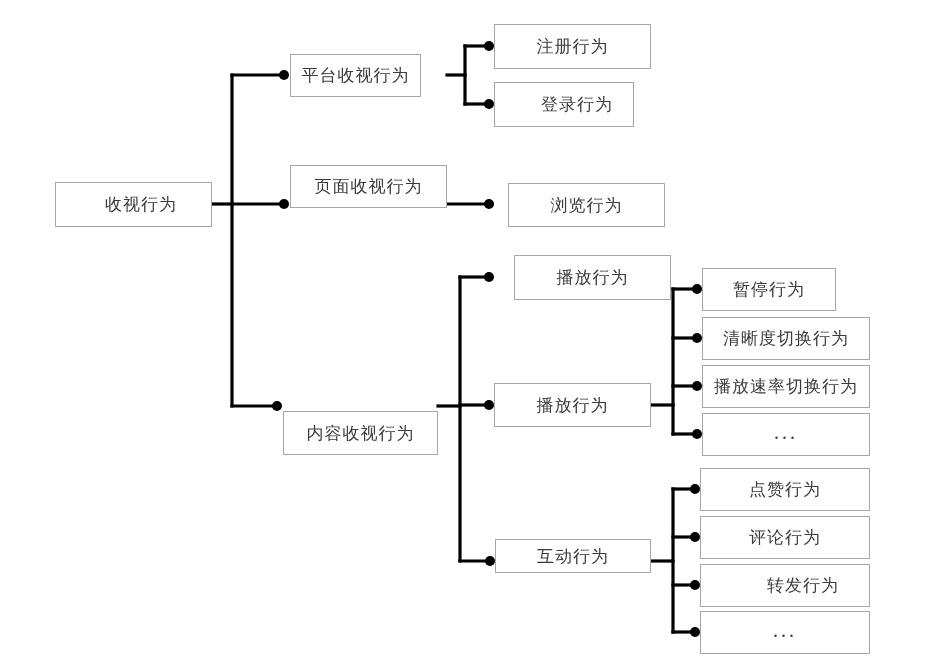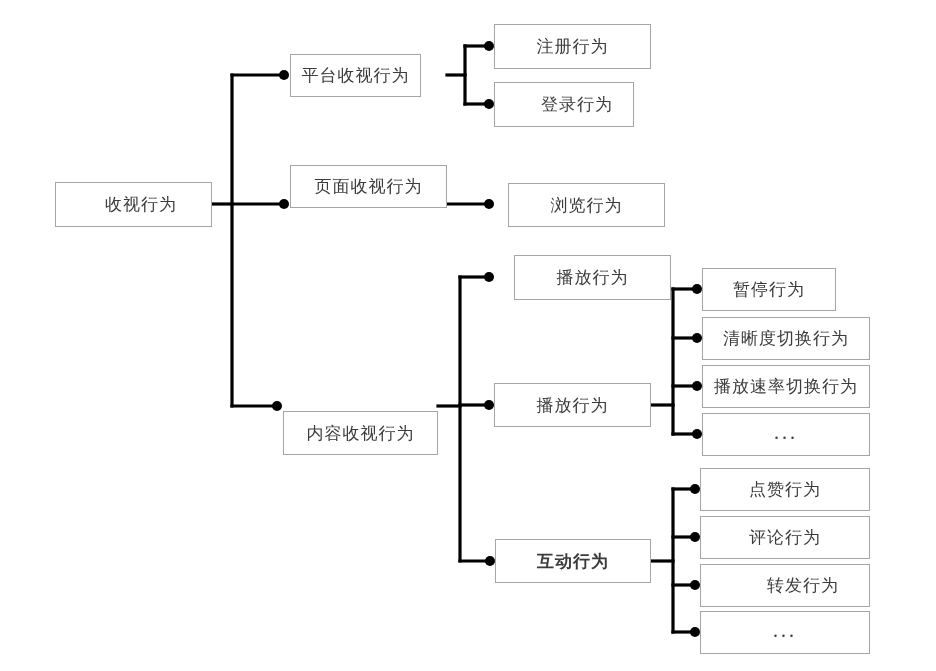--- a/index.html
+++ b/index.html
@@ -90,21 +90,21 @@
       </div>
       <div class="node" style="left: 508px; top: 183px; width: 157px; height: 44px;">
         <span class="node-text">浏览行为</span>
       </div>
       <div class="node" style="left: 514px; top: 255px; width: 157px; height: 45px;">
         <span class="node-text">播放行为</span>
       </div>
       <div class="node" style="left: 494px; top: 383px; width: 157px; height: 44px;">
         <span class="node-text">播放行为</span>
       </div>
-      <div class="node" style="left: 495px; top: 539px; width: 156px; height: 44px; font-weight: bold;">
+      <div class="node" style="left: 495px; top: 539px; width: 156px; height: 34px;">
         <span class="node-text">互动行为</span>
       </div>
       <div class="node" style="left: 702px; top: 268px; width: 134px; height: 43px;">
         <span class="node-text">暂停行为</span>
       </div>
       <div class="node" style="left: 702px; top: 317px; width: 168px; height: 43px;">
         <span class="node-text">清晰度切换行为</span>
       </div>
       <div class="node" style="left: 702px; top: 365px; width: 168px; height: 43px;">
         <span class="node-text">播放速率切换行为</span>

